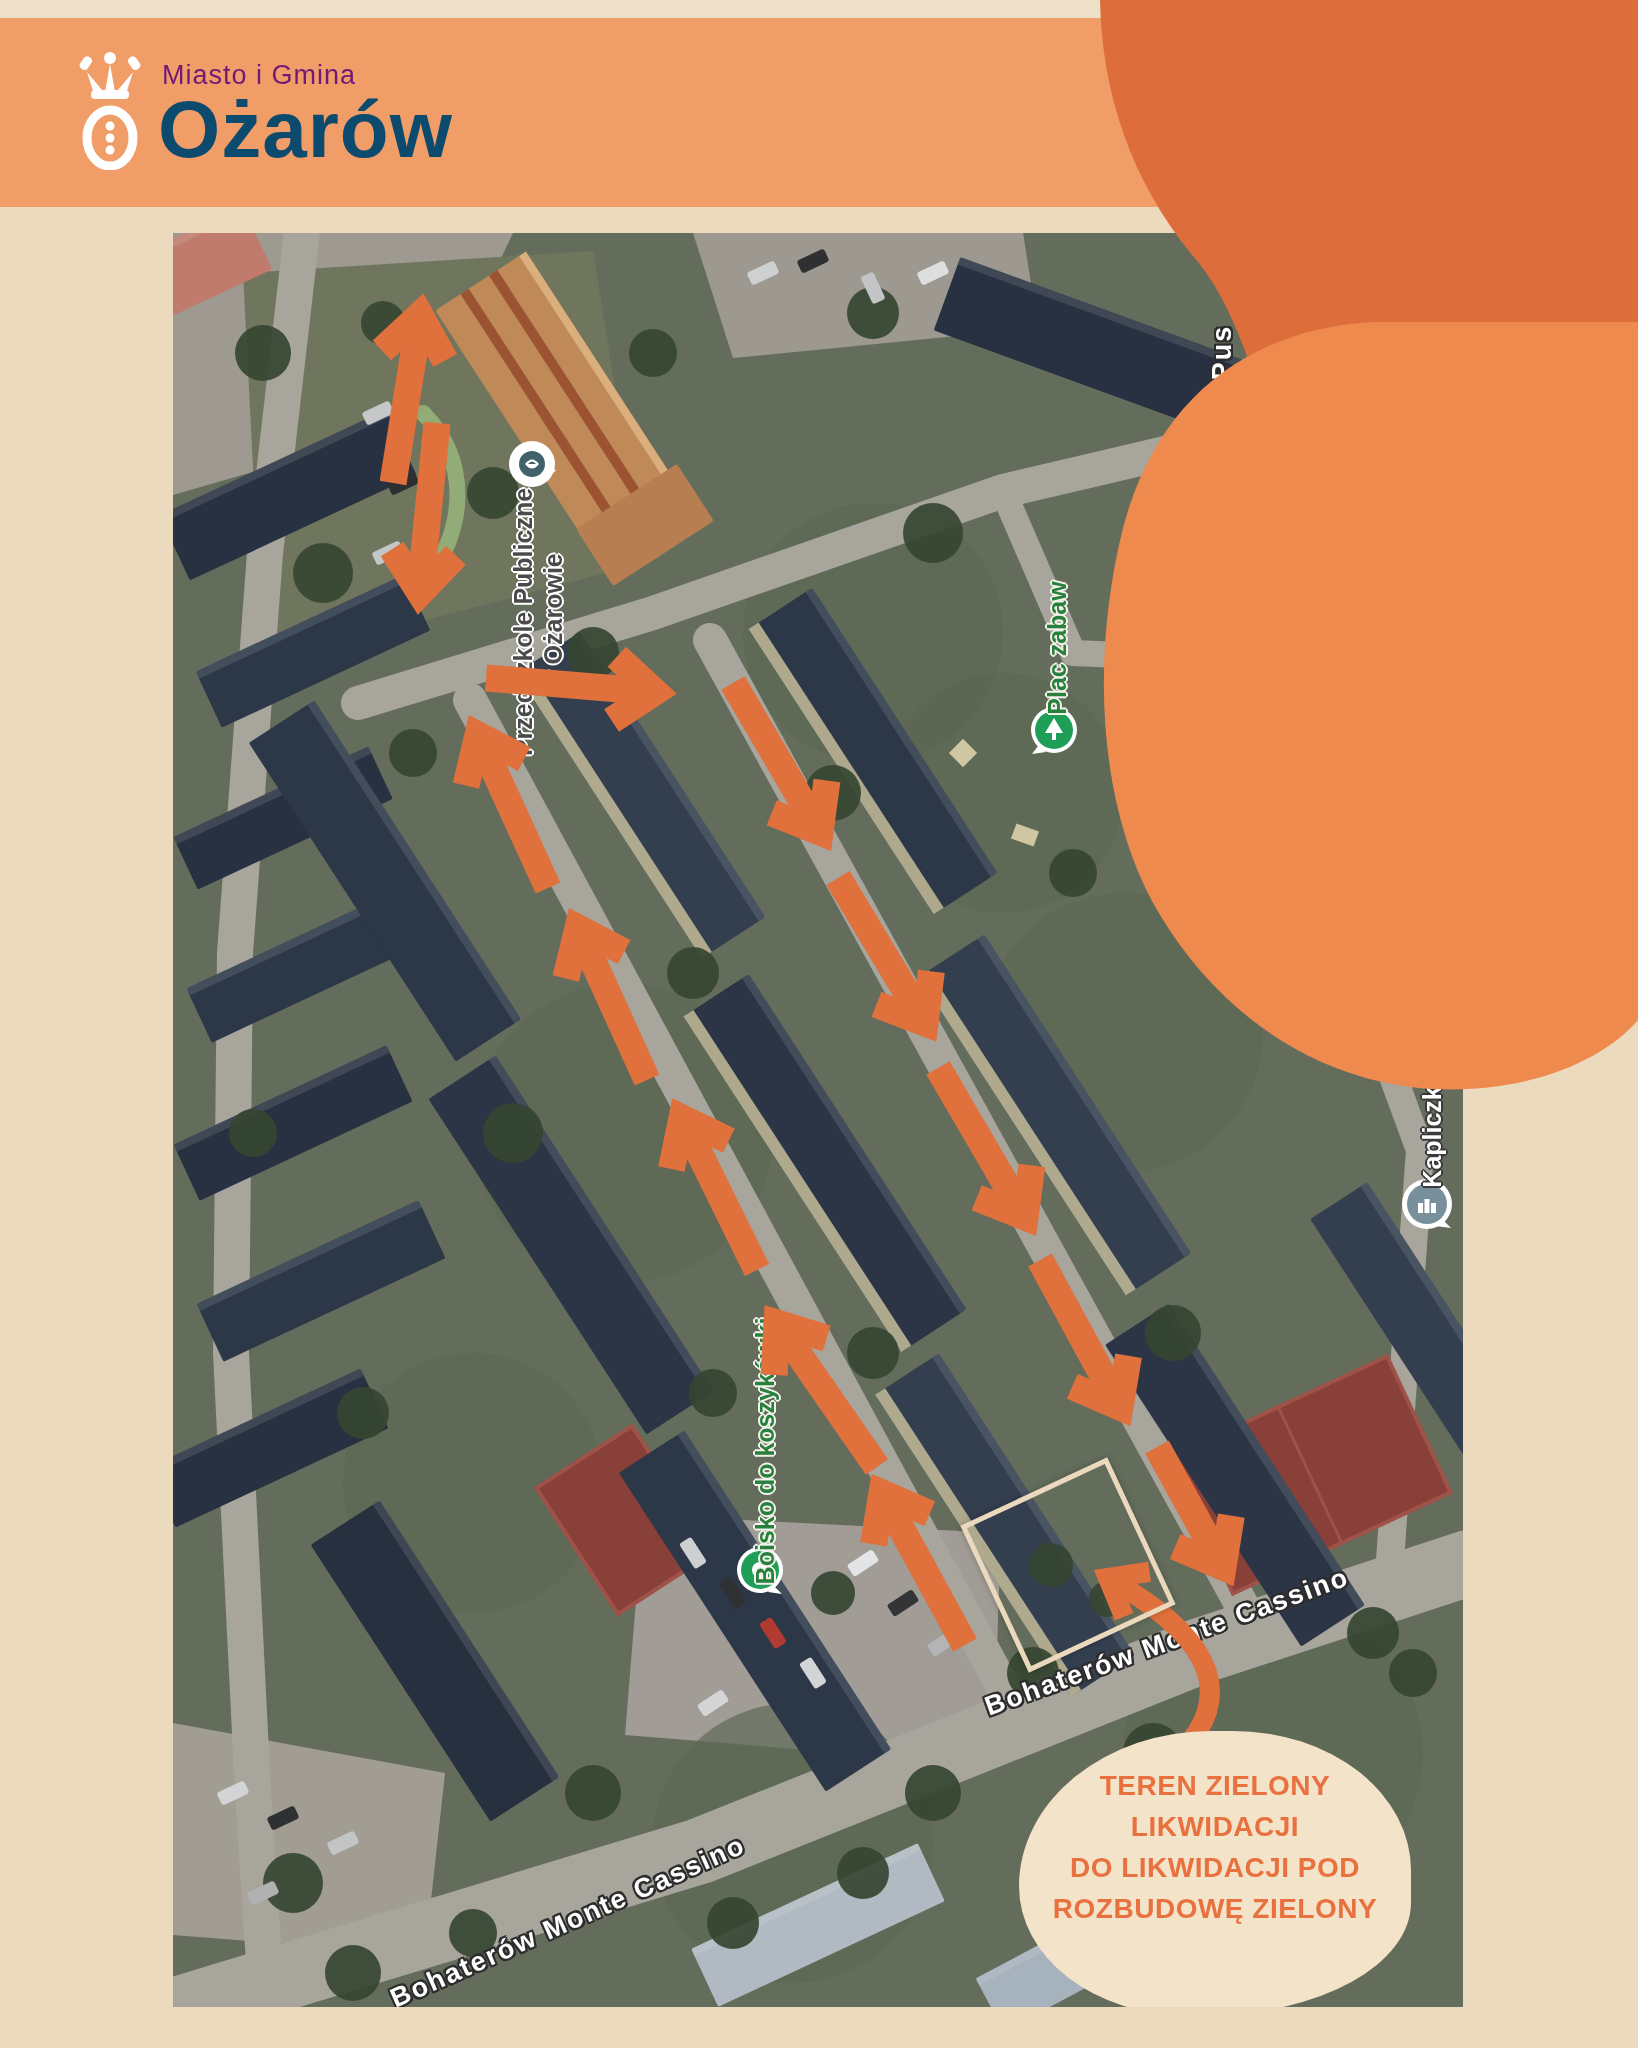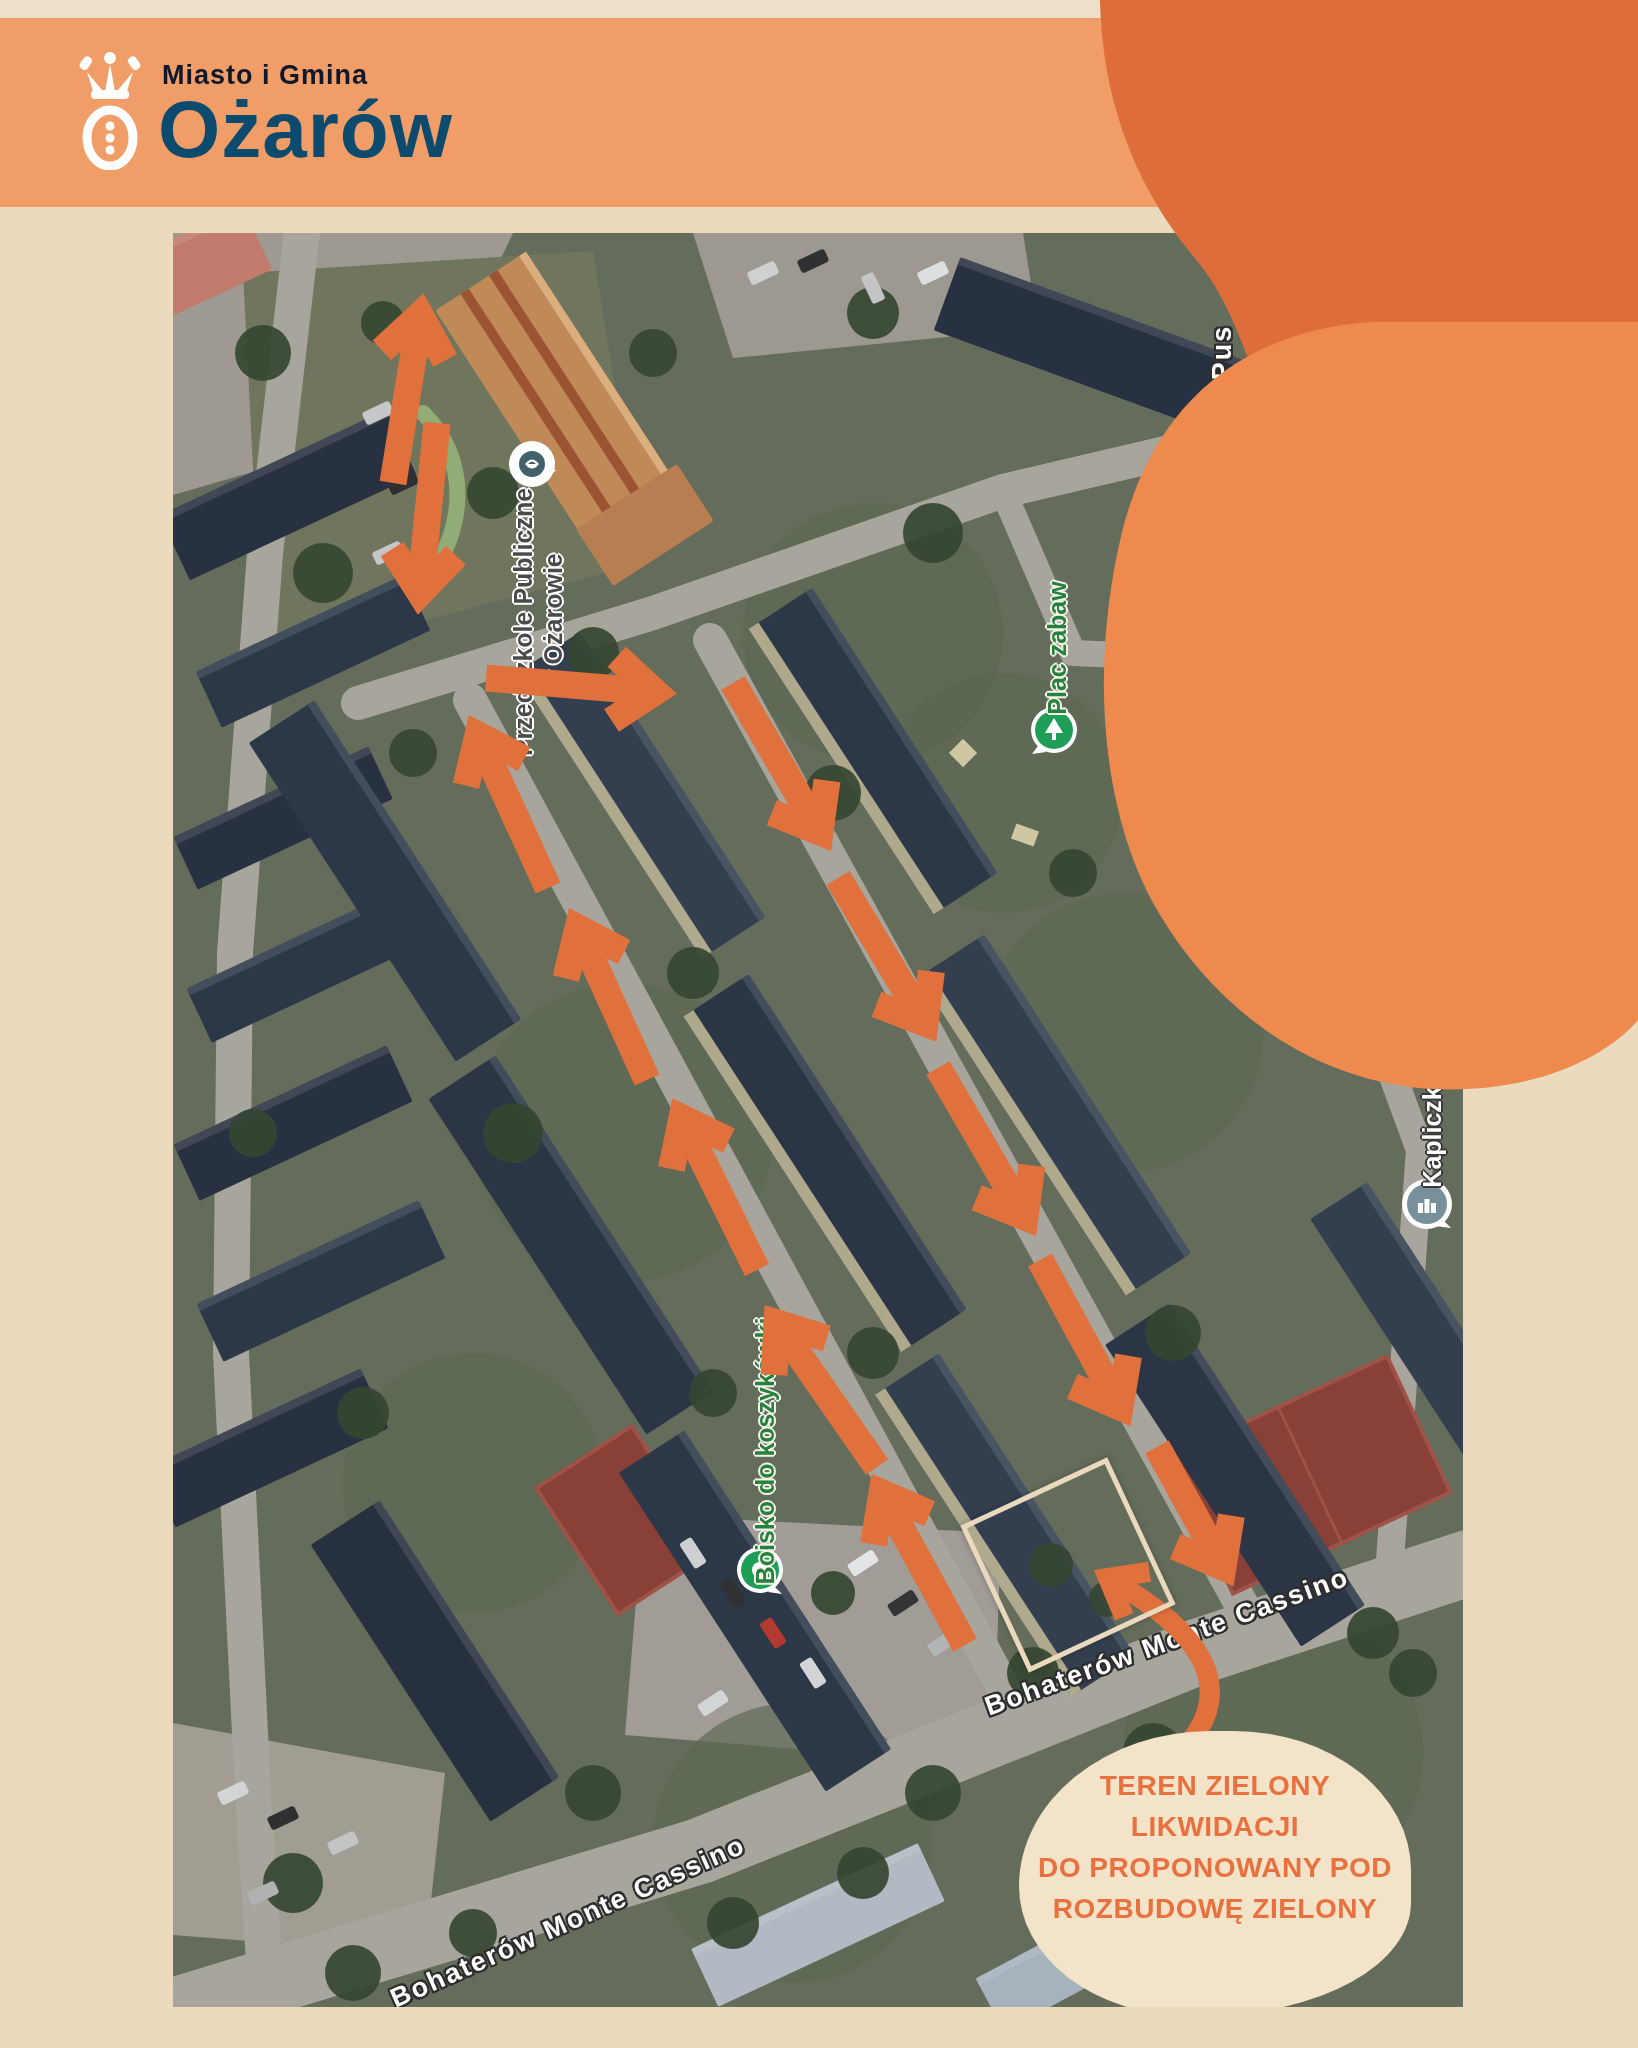--- a/index.html
+++ b/index.html
@@ -1,21 +1,21 @@
 <!DOCTYPE html>
 <html><head>
 <meta charset="utf-8">
 <style>
   html,body{margin:0;padding:0;}
   body{width:1638px;height:2048px;overflow:hidden;font-family:"Liberation Sans",sans-serif;}
   .page{position:relative;width:1638px;height:2048px;background:#ecdabf;overflow:hidden;}
   .topstrip{position:absolute;left:0;top:0;width:100%;height:18px;}
   .banner{position:absolute;left:0;top:18px;width:100%;height:189px;}
   .emblem{position:absolute;left:74px;top:34px;width:72px;height:118px;}
-  .pretitle{position:absolute;left:162px;top:42px;font-size:27px;font-weight:700;letter-spacing:1px;color:#0f172a;}
+  .pretitle{position:absolute;left:162px;top:42px;font-size:27px;font-weight:400;letter-spacing:1px;color:#701a75;}
   .title{position:absolute;left:158px;top:66px;font-size:80px;font-weight:700;letter-spacing:1px;color:#0c4a6e;}
   .map{position:absolute;left:173px;top:233px;width:1290px;height:1774px;overflow:hidden;background:#68705c;}
   .map svg.scene{position:absolute;left:0;top:0;z-index:10;}
   #annoLabels{position:absolute;left:0;top:0;width:100%;height:100%;z-index:20;}
   svg#anno{position:absolute;left:0;top:0;z-index:30;}
   .pin{position:absolute;width:56px;height:66px;z-index:20;}
   .maplabel{position:absolute;white-space:nowrap;text-align:center;font-size:25px;font-weight:600;line-height:1.2;z-index:20;}
   .maplabel.dark{color:#4a4a4a;text-shadow:-2px 0 #fff,2px 0 #fff,0 -2px #fff,0 2px #fff,-1px -1px #fff,1px 1px #fff,1px -1px #fff,-1px 1px #fff;}
   .maplabel.white{color:#ffffff;text-shadow:-2px 0 #3a3a3a,2px 0 #3a3a3a,0 -2px #3a3a3a,0 2px #3a3a3a,-1px -1px #3a3a3a,1px 1px #3a3a3a,1px -1px #3a3a3a,-1px 1px #3a3a3a;}
   .maplabel.green{color:#27813c;text-shadow:-2px 0 #f3f2ea,2px 0 #f3f2ea,0 -2px #f3f2ea,0 2px #f3f2ea,-1px -1px #f3f2ea,1px 1px #f3f2ea,1px -1px #f3f2ea,-1px 1px #f3f2ea;}
@@ -369,21 +369,21 @@
         </g>
         <polyline points="292.93575070759084,552.5811614043273 305,502 351.1600786828885,525.9425799777205" fill="none" stroke="#e0703c" stroke-width="27" stroke-linejoin="miter"></polyline>
         <path d="M1017,1509 Q1082,1428 935,1345" fill="none" stroke="#e0703c" stroke-width="20" stroke-linecap="round"></path>
         <polyline points="951.1064274124128,1383.7889545619455 935,1345 976.533254289119,1338.7558997321166" fill="none" stroke="#e0703c" stroke-width="20" stroke-linejoin="miter"></polyline>
       </svg>
     <div class="hrect" id="hrect" style="width: 152px; height: 152px; left: 895px; top: 1332px; border-color: rgb(234, 217, 189); transform: translate(-50%, -50%) rotate(-25deg);"></div>
     <div class="bubble" id="bubble" style="left: 846px; top: 1498px; width: 392px; height: 284px; background: rgb(243, 227, 201);">
       <div class="bubble-text" id="bubbleText" style="color: rgb(232, 113, 63);">
           <div>TEREN ZIELONY</div>
           <div>LIKWIDACJI</div>
-          <div>DO PROPONOWANY POD</div>
+          <div>DO LIKWIDACJI POD</div>
           <div>ROZBUDOWĘ ZIELONY</div>
         </div>
     </div>
   </div>
 
   <svg class="blobs" width="1638" height="2048" viewBox="0 0 1638 2048">
     <path id="blobDark" d="M1100,0 C1102,95 1132,185 1198,262 C1266,345 1308,565 1328,832 C1337,884 1377,906 1432,908 L1638,908 L1638,0 Z" fill="#dd6d3a"></path>
     <path id="blobLight" d="M1372,322 C1242,330 1155,405 1123,528 C1090,660 1098,812 1160,915 C1222,1018 1320,1082 1432,1089 C1532,1094 1606,1058 1638,1020 L1638,322 Z" fill="#ef8a4f"></path>
   </svg>
 </div>

